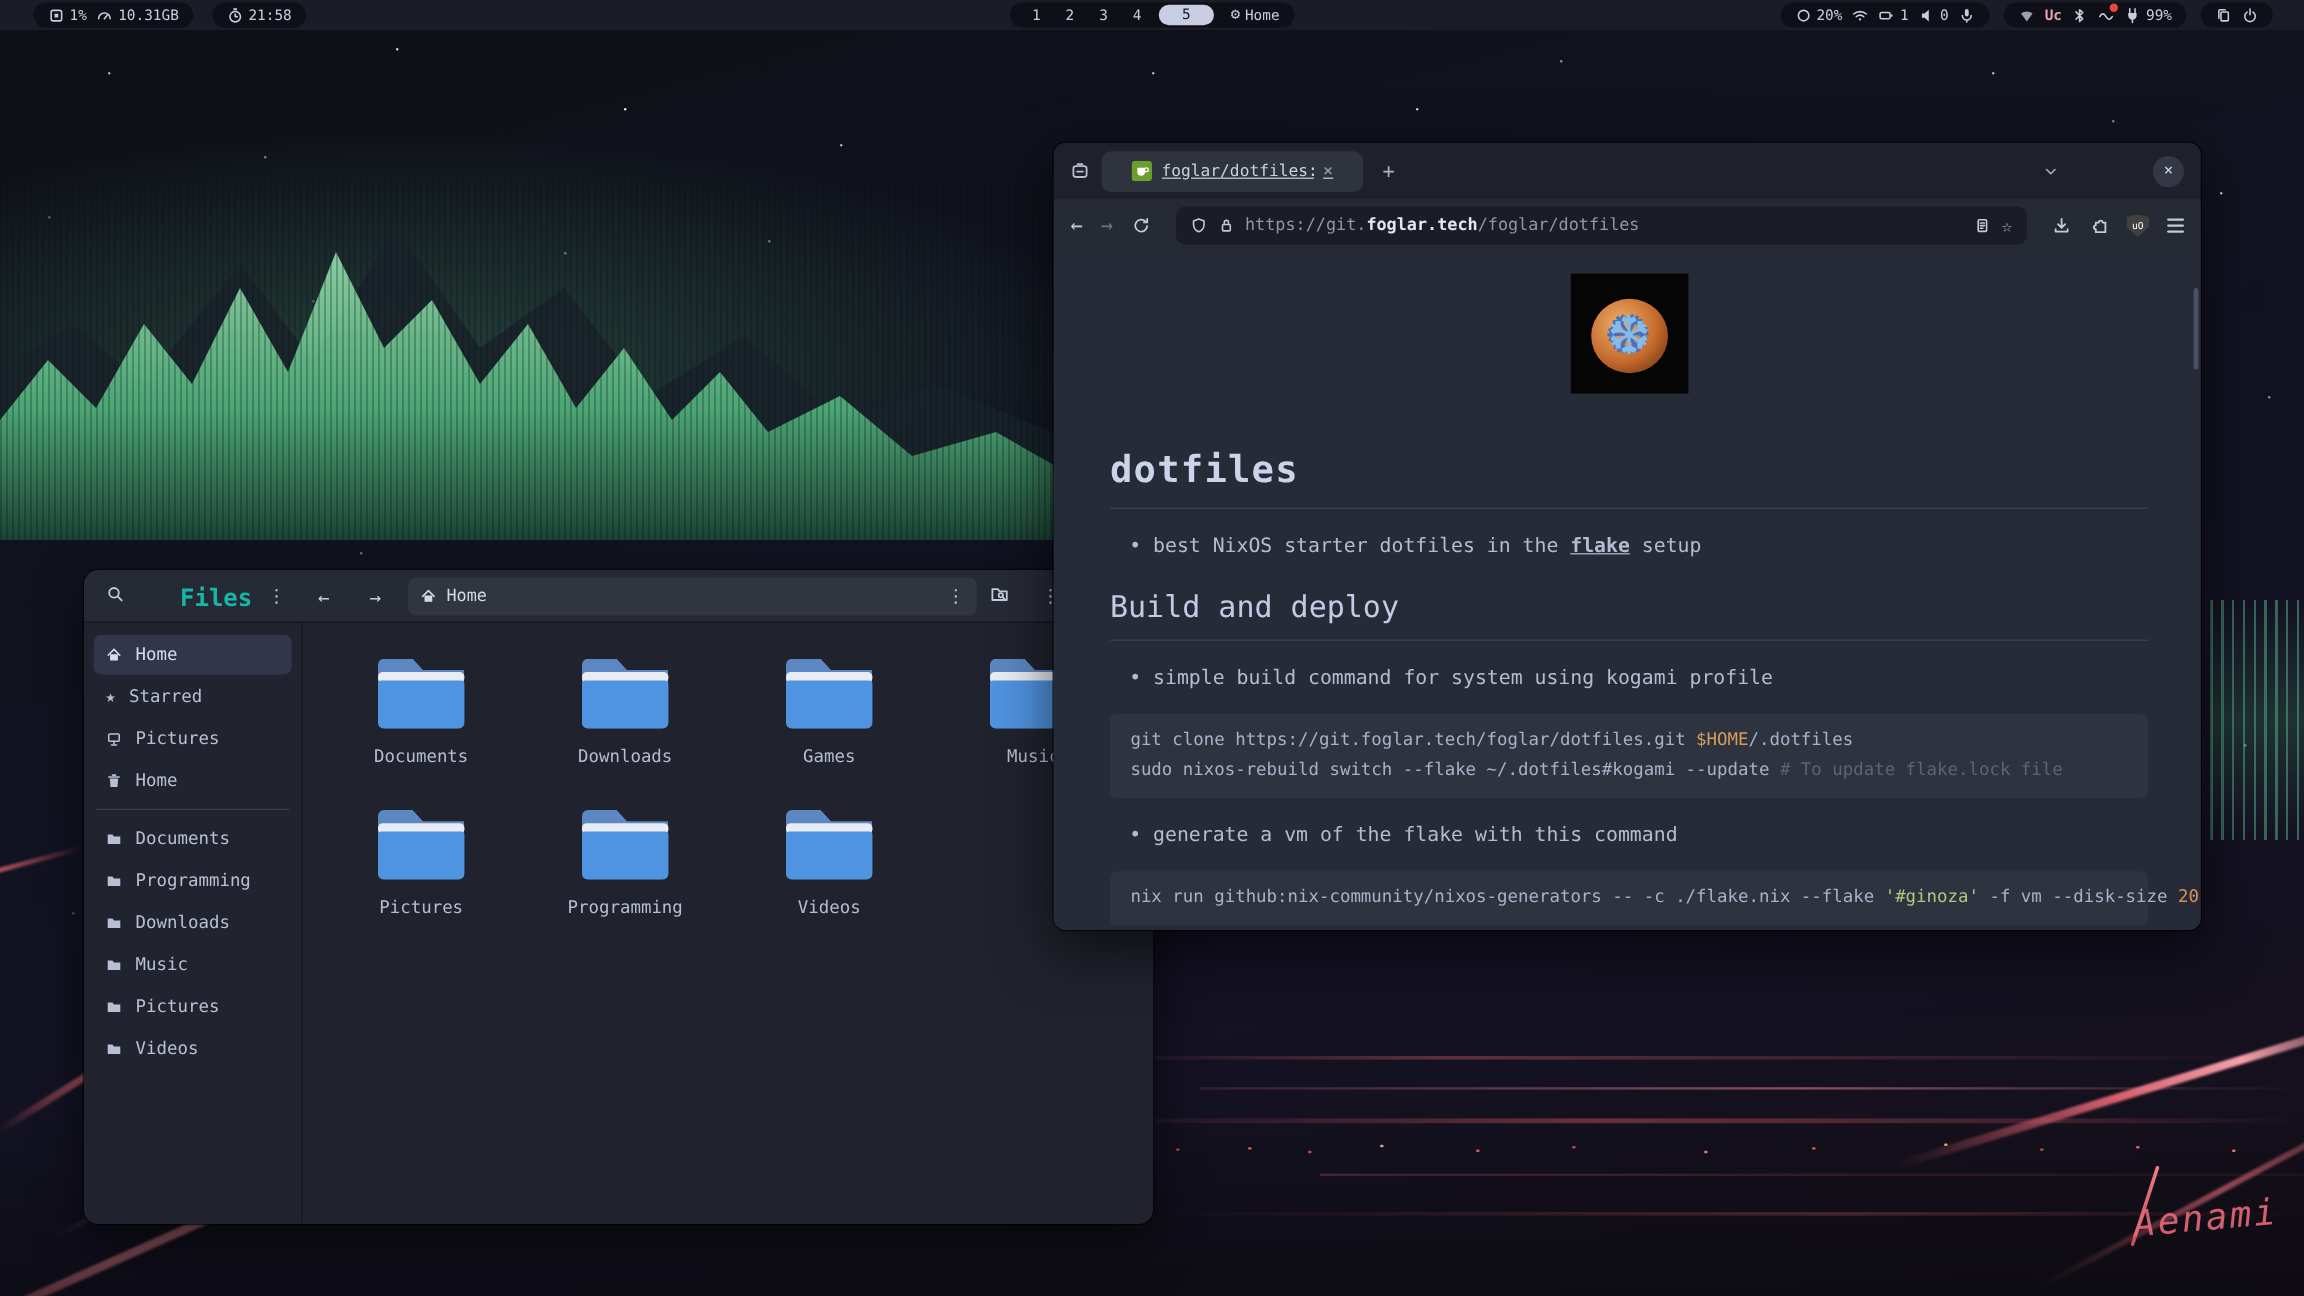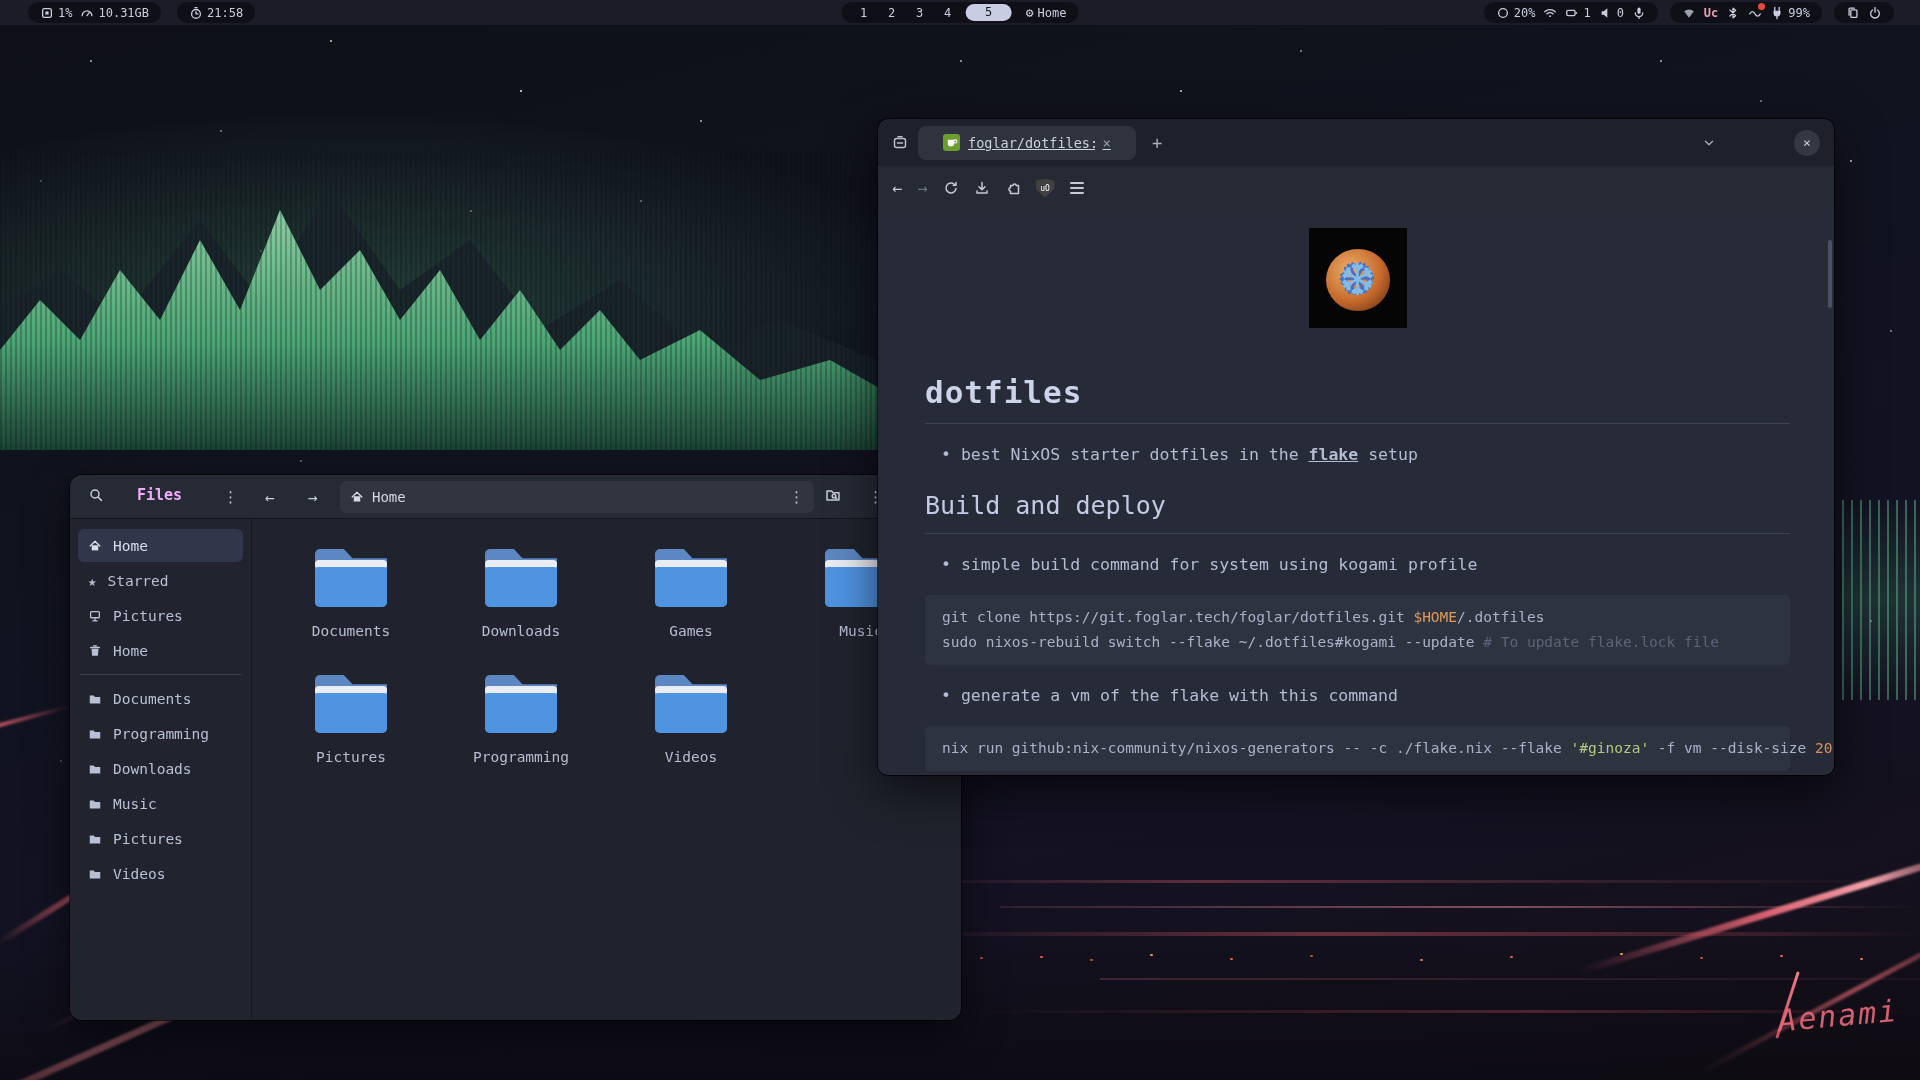--- a/index.html
+++ b/index.html
@@ -305,21 +305,21 @@
 </div>
 
 <div id="files">
   <div class="f-header">
     <span class="f-h-icon" style="left:18px;">
       <svg class="i16" viewBox="0 0 16 16">
           <circle cx="7" cy="7" r="4"></circle>
           <path d="M10 10l3.4 3.4"></path>
         </svg>
     </span>
-    <span class="f-h-icon" style="left:67px; top:11px; font-weight:bold; font-size:15px; color:#f0abfc;">Files</span>
+    <span class="f-h-icon" style="left:80px; top:11px; font-weight:bold; font-size:20px; color:#14b8a6;">Files</span>
     <span class="f-h-icon kebab" style="left:153px; top:13px;">⋮</span>
     <span class="f-h-icon" style="left:195px; top:13px; font-size:16px;">←</span>
     <span class="f-h-icon" style="left:238px; top:13px; font-size:16px;">→</span>
     <div class="f-crumbbar">
       <svg class="i14" viewBox="0 0 16 16">
           <path d="M2.5 8 8 2.5 13.5 8" fill="none"></path>
           <path d="M4.3 7.2V13h7.4V7.2" fill="currentColor" stroke="none"></path>
         </svg>
       <span>Home</span>
       <span class="spacer"></span>
@@ -486,20 +486,35 @@
     <span style="width:58px;"></span>
     <div class="b-win-close">×</div>
   </div>
   <div class="b-navbar">
     <span style="font-size:17px;">←</span>
     <span class="nav-dim" style="font-size:17px;">→</span>
     <svg class="i16" viewBox="0 0 16 16">
         <path d="M13 8.5a5 5 0 1 1-1.4-4"></path>
         <path d="M13 2.5v2.8h-2.8"></path>
       </svg>
+    <div class="b-urlbar">
+      <svg class="i14" viewBox="0 0 16 16">
+          <path d="M8 1.8l5 1.8v3.3c0 3.2-2 5.7-5 7-3-1.3-5-3.8-5-7V3.6z"></path>
+        </svg>
+      <svg class="i14" viewBox="0 0 16 16">
+          <rect x="4.3" y="7" width="7.4" height="6" rx="1"></rect>
+          <path d="M6 7V5a2 2 0 0 1 4 0v2"></path>
+        </svg>
+      <span class="url-text"><span class="url-dim">https://git.</span><span class="url-domain">foglar.tech</span><span class="url-dim">/foglar/dotfiles</span></span>
+      <svg class="i14" viewBox="0 0 16 16">
+          <rect x="4" y="2.5" width="8" height="11" rx="1"></rect>
+          <path d="M6 5.5h4M6 8h4M6 10.5h2.5"></path>
+        </svg>
+      <span class="star-o">☆</span>
+    </div>
     <svg class="i16" viewBox="0 0 16 16">
         <path d="M8 2.5v7M5 6.8l3 3 3-3"></path>
         <path d="M3 11v2h10v-2"></path>
       </svg>
     <svg class="i16" viewBox="0 0 16 16">
         <path d="M5.5 13.5V11a1.6 1.6 0 1 1 0-3.2V5.5H8a1.6 1.6 0 1 1 3.2 0h2.3v8z"></path>
       </svg>
     <span class="ublock">uO</span>
     <span class="burger">
         <i></i>

